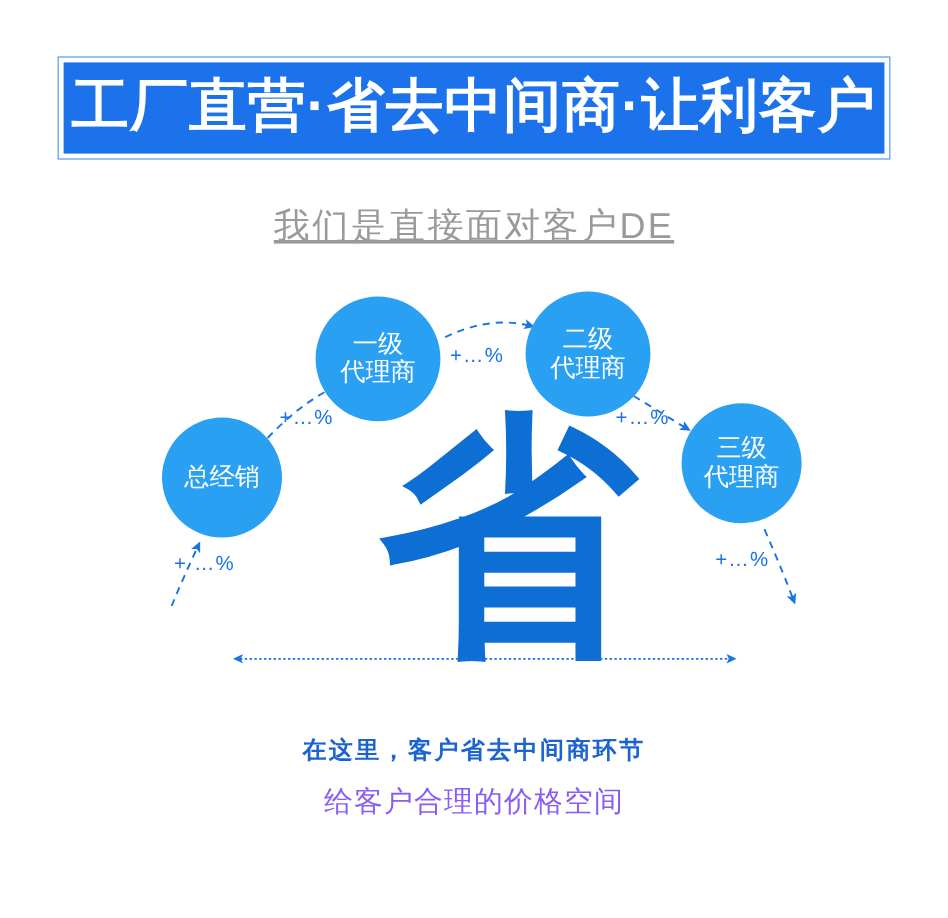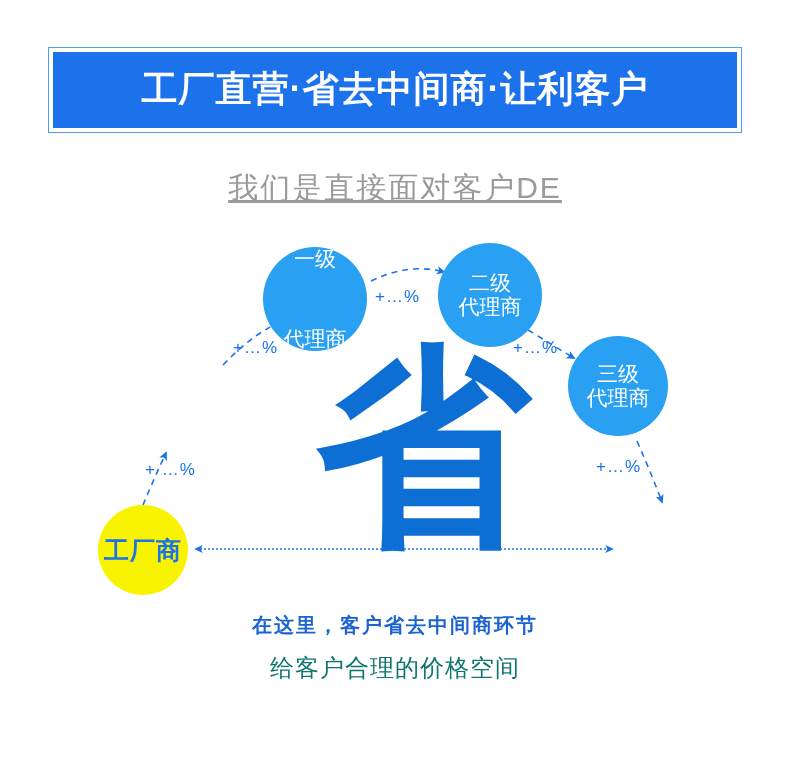--- a/index.html
+++ b/index.html
@@ -31,21 +31,21 @@
     width: 100%;
     height: 100%;
     background: #1b72ea;
     display: flex;
     align-items: center;
     justify-content: center;
     box-sizing: border-box;
   }
   .banner-text {
     color: #ffffff;
-    font-size: 36px;
+    font-size: 48px;
     font-weight: bold;
     letter-spacing: 1px;
     line-height: 1;
     white-space: nowrap;
     transform: translateY(-1px);
   }
 
   
   .subtitle {
     position: absolute;
@@ -94,21 +94,21 @@
   .node.yellow {
     background: #f8f400;
     color: #1a73e8;
     font-size: 25px;
     font-weight: bold;
     letter-spacing: 1px;
   }
 
   
   #node-zongjingxiao { left: 135px; top: 348px; width: 100px; height: 100px; }
-  #node-level1       { left: 263px; top: 247px; width: 104px; height: 104px; justify-content: space-between; }
+  #node-level1       { left: 263px; top: 247px; width: 104px; height: 104px; }
   #node-level2       { left: 438px; top: 243px; width: 104px; height: 104px; }
   #node-level3       { left: 568px; top: 336px; width: 100px; height: 100px; text-align: center; }
   #node-factory      { left: 98px;  top: 505px; width: 90px;  height: 90px; }
   #node-customer     { left: 618px; top: 505px; width: 90px;  height: 90px; }
 
   .node .line2 { display: block; }
 
   
   .pct {
     position: absolute;
@@ -149,21 +149,21 @@
     font-weight: bold;
     letter-spacing: 2px;
     white-space: nowrap;
   }
   .footer-line2 {
     position: absolute;
     left: 0;
     top: 652px;
     width: 790px;
     text-align: center;
-    color: #0f766e;
+    color: #8b5cf6;
     font-size: 24px;
     letter-spacing: 1px;
     white-space: nowrap;
     font-family: Liberation Serif, serif;
   }
 </style>
 </head>
 <body>
 
 <div class="banner-outer">
@@ -194,39 +194,39 @@
 
     <path d="M371,281 C 398,268 422,266 444,272" stroke="#1a73e8" stroke-width="1.6" fill="none" stroke-dasharray="6,5" marker-end="url(#arrowhead)"></path>
 
     <path d="M528,330 C 545,340 560,350 574,358" stroke="#1a73e8" stroke-width="1.6" fill="none" stroke-dasharray="6,5" marker-end="url(#arrowhead)"></path>
 
     <path d="M637,441 C 648,466 656,486 662,502" stroke="#1a73e8" stroke-width="1.6" fill="none" stroke-dasharray="6,5" marker-end="url(#arrowhead)"></path>
 
     <line x1="196" y1="549" x2="612" y2="549" stroke="#1a73e8" stroke-width="1.5" stroke-dasharray="2,2" marker-end="url(#arrowhead)" marker-start="url(#arrowheadStart)"></line>
   </svg>
 
+  <div class="node blue" id="node-zongjingxiao">
+    <span>总经销</span>
+  </div>
 
   <div class="node blue" id="node-level1">
     <span>一级</span>
     <span class="line2">代理商</span>
   </div>
 
   <div class="node blue" id="node-level2">
     <span>二级</span>
     <span class="line2">代理商</span>
   </div>
 
   <div class="node blue" id="node-level3">
     <span>三级</span>
     <span class="line2">代理商</span>
   </div>
 
-  <div class="node yellow" id="node-factory">
-    <span>工厂商</span>
-  </div>
 
 
   <div class="pct" id="pct-factory-to-zong">+ …%</div>
   <div class="pct" id="pct-zong-to-l1">+…%</div>
   <div class="pct" id="pct-l1-to-l2">+…%</div>
   <div class="pct" id="pct-l2-to-l3">+…%</div>
   <div class="pct" id="pct-l3-to-customer">+…%</div>
 </div>
 
 <div class="footer-line1">在这里，客户省去中间商环节</div>

